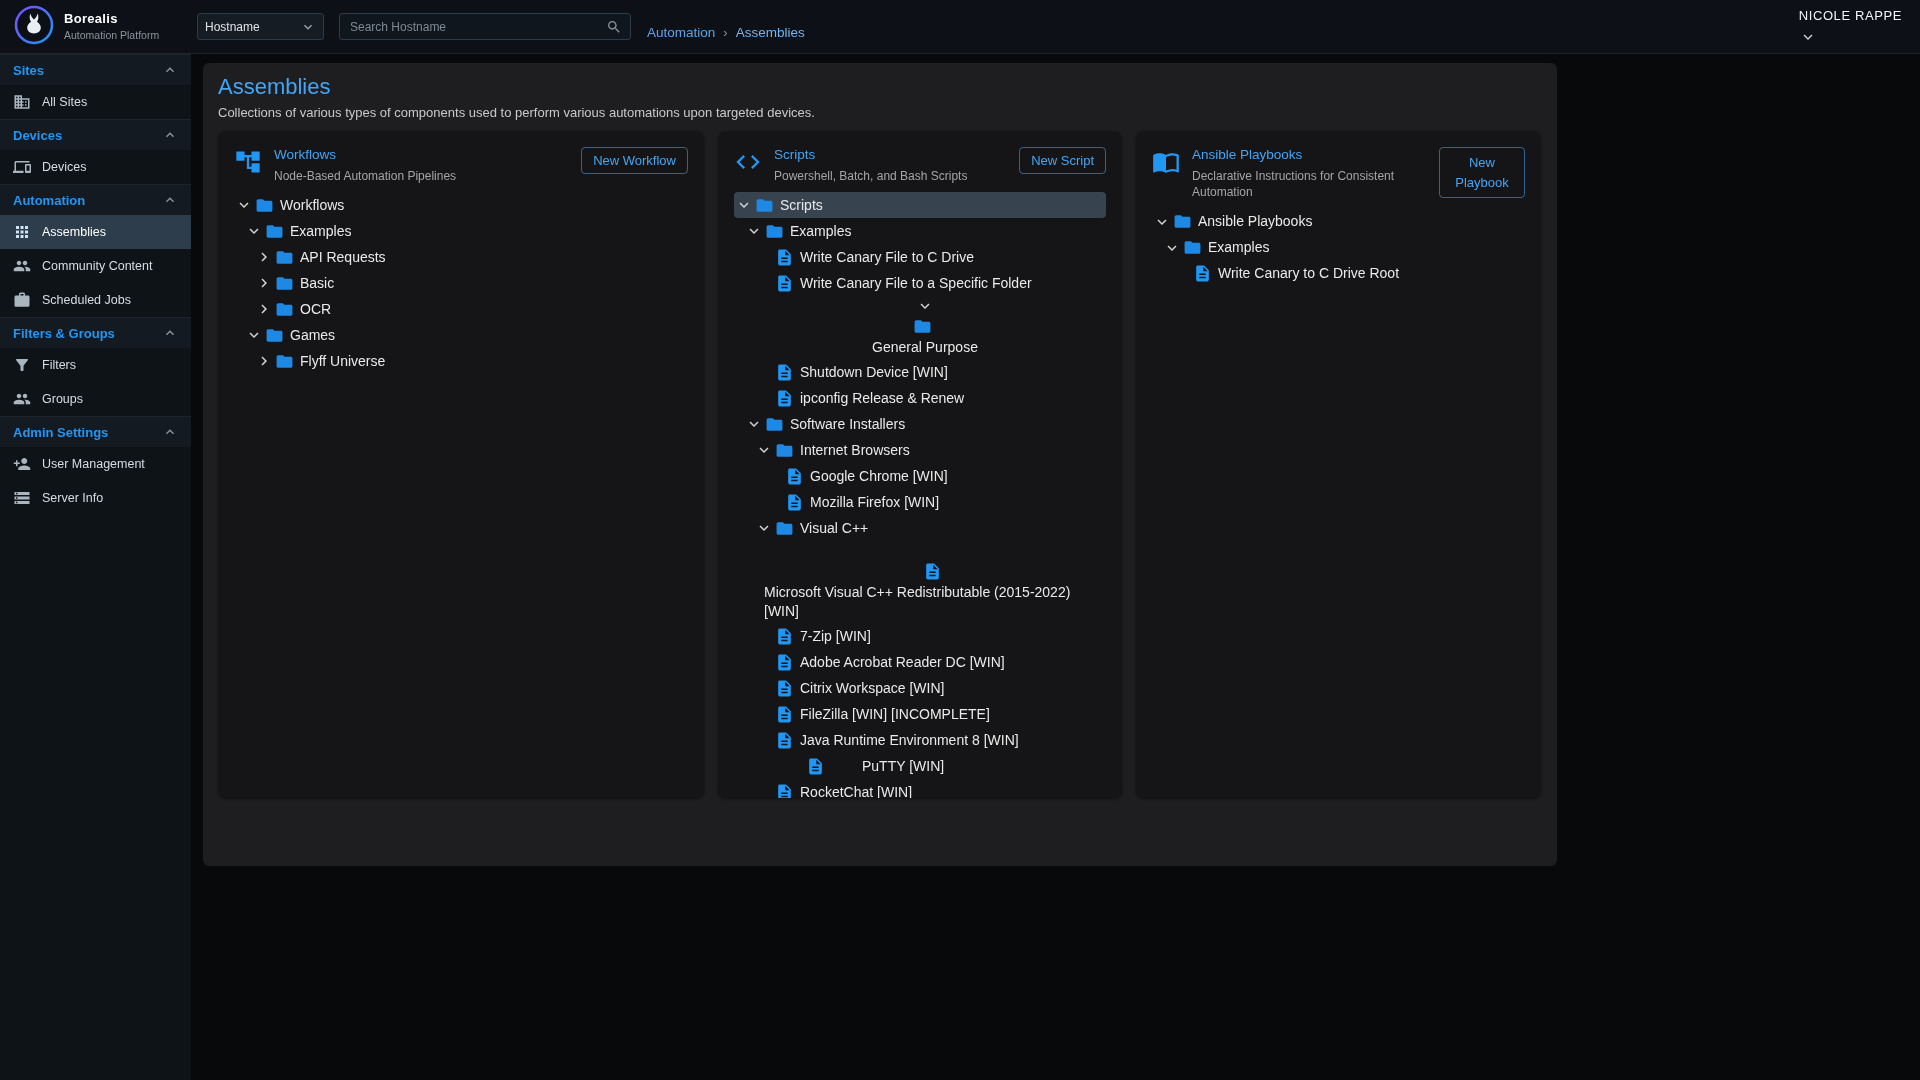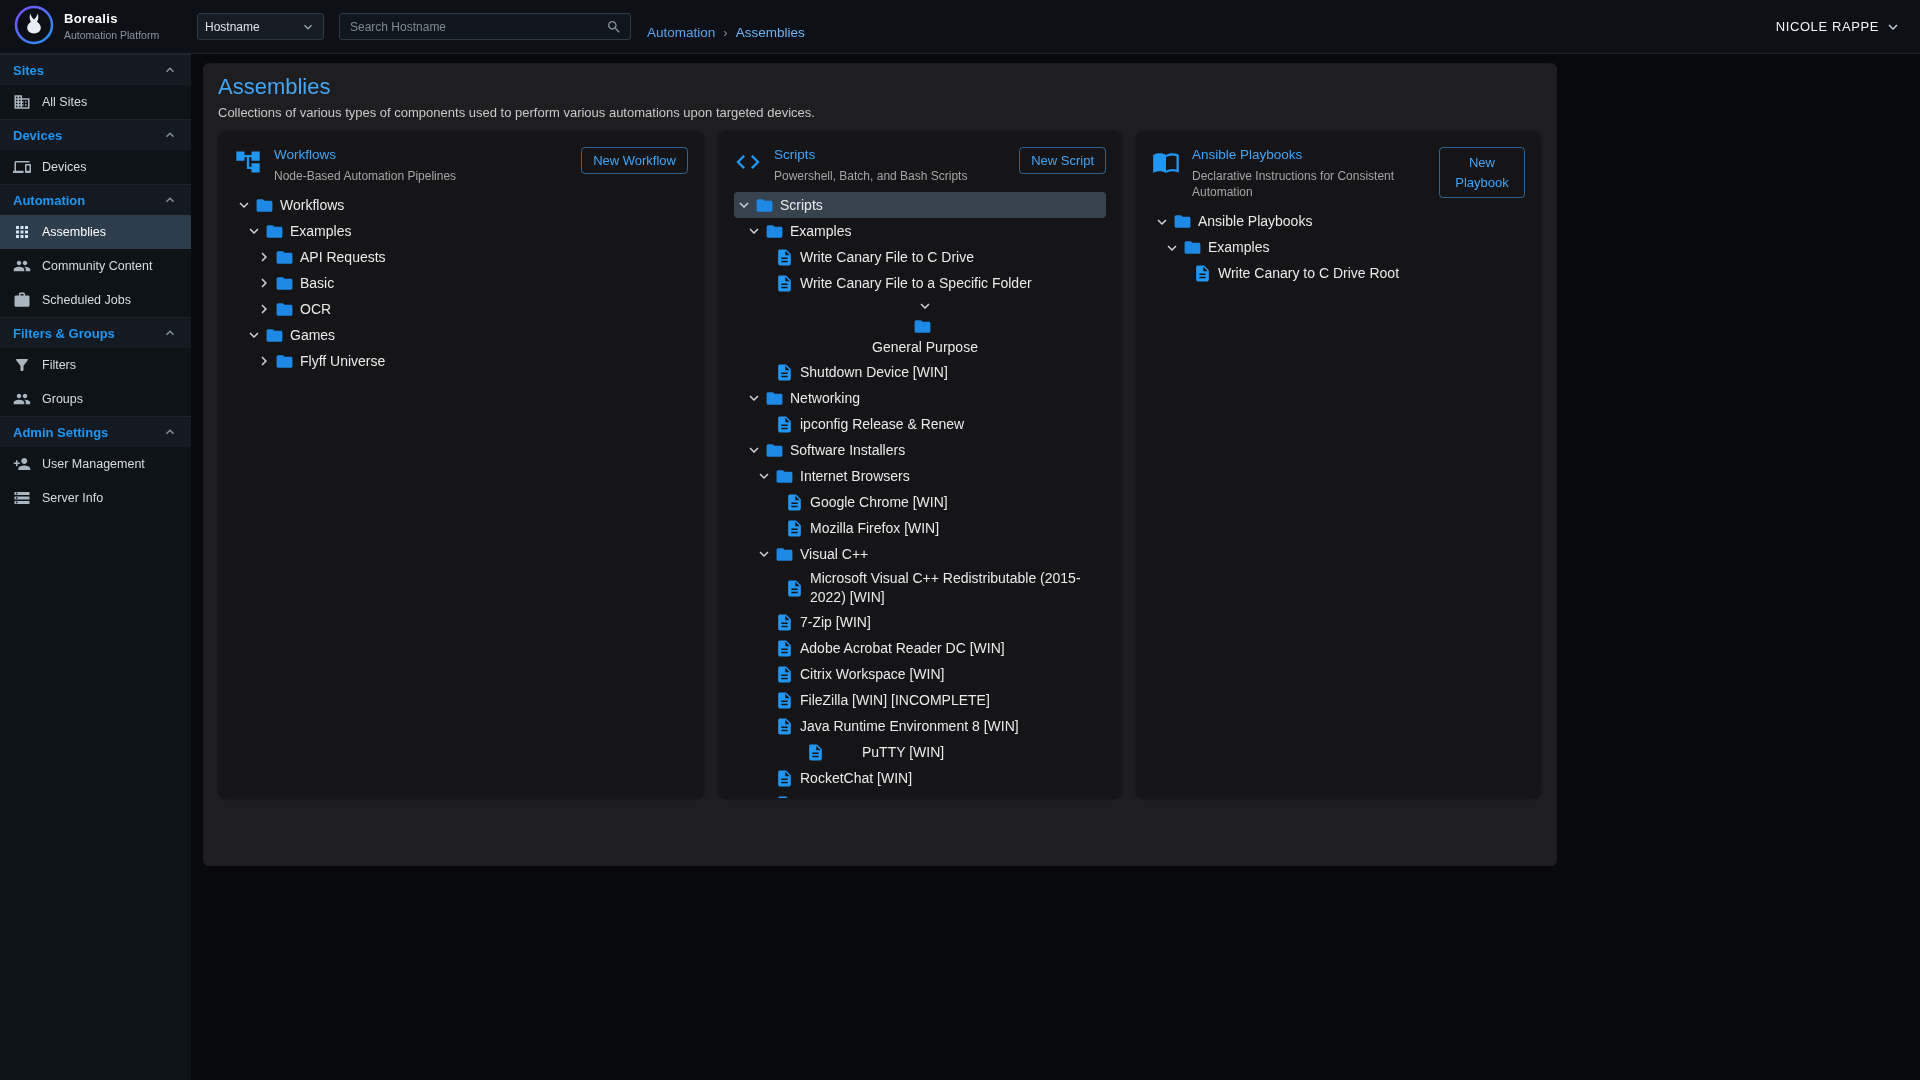--- a/index.html
+++ b/index.html
@@ -19,22 +19,22 @@
   .search-box{width:292px;height:27px;box-sizing:border-box;margin-left:15px;background:#10161d;border:1px solid #2d3b49;
           border-radius:3px;display:flex;align-items:center;padding:0 8px;flex:0 0 auto;}
   .search-box input{flex:1;background:transparent;border:none;outline:none;color:#cfd6dd;font-size:12px;
           font-family:"Liberation Sans",sans-serif;}
   .search-box input::placeholder{color:#7f8a94;}
   .search-icon svg{width:16px;height:16px;color:#8a939c;display:block;}
   .breadcrumb{margin-left:16px;margin-top:12px;display:flex;align-items:center;gap:8px;font-size:13.5px;}
   .breadcrumb a{color:#5ba3e8;text-decoration:none;cursor:pointer;}
   .breadcrumb a.current{color:#6db5f7;font-weight:500;}
   .breadcrumb .sep{color:#8a939c;font-size:13px;}
-  .user{margin-left:auto;padding-right:18px;display:flex;align-items:center;gap:5px;color:#f2f4f6;
-        font-size:13px;font-weight:500;letter-spacing:.6px;cursor:pointer;}
+  .user{margin-left:auto;padding-right:18px;display:flex;align-items:flex-start;gap:5px;color:#f2f4f6;
+        font-size:13px;font-weight:500;letter-spacing:.6px;cursor:pointer;flex-direction:column;}
   .user svg{width:18px;height:18px;color:#c3cad1;display:block;}
 
   
   .sidebar{position:absolute;top:54px;left:0;bottom:0;width:191px;background:#0e1318;box-sizing:border-box;}
   .sb-header{display:flex;align-items:center;justify-content:space-between;padding:7px 13px 7px 13px;
         color:#2196f3;font-weight:bold;font-size:13px;border-top:1px solid #1d242c;background:#131a22;cursor:pointer;}
   .sb-header svg{width:16px;height:16px;color:#8d969e;display:block;}
   .sb-item{display:flex;align-items:center;gap:11px;padding:8px 13px;color:#d7dde2;font-size:12.5px;cursor:pointer;}
   .sb-item.selected{background:#2d3d4b;color:#ffffff;}
   .sb-icon{width:18px;height:18px;color:#a9b6c0;display:flex;flex:0 0 auto;}
@@ -462,53 +462,40 @@
           </div>
           <div class="tree-row" style="padding-left: 20px;">
             <span class="chev"></span>
             <span class="node-icon file">
               <svg viewBox="0 0 24 24" fill="currentColor">
                 <path d="M14 2H6c-1.1 0-2 .9-2 2v16c0 1.1.9 2 2 2h12c1.1 0 2-.9 2-2V8l-6-6zm2 16H8v-2h8v2zm0-4H8v-2h8v2zm-3-5V3.5L18.5 9H13z"></path>
               </svg>
             </span>
             <span class="node-label">Shutdown Device [WIN]</span>
           </div>
+          <div class="tree-row" style="padding-left: 20px;">
+            <span class="chev"></span>
+            <span class="node-icon file">
+              <svg viewBox="0 0 24 24" fill="currentColor">
+                <path d="M14 2H6c-1.1 0-2 .9-2 2v16c0 1.1.9 2 2 2h12c1.1 0 2-.9 2-2V8l-6-6zm2 16H8v-2h8v2zm0-4H8v-2h8v2zm-3-5V3.5L18.5 9H13z"></path>
+              </svg>
+            </span>
+            <span class="node-label">ipconfig Release &amp; Renew</span>
+          </div>
           <div class="tree-row" style="padding-left: 10px;">
             <span class="chev">
               <svg viewBox="0 0 24 24" fill="currentColor">
                 <path d="M16.59 8.59L12 13.17 7.41 8.59 6 10l6 6 6-6z"></path>
               </svg>
             </span>
             <span class="node-icon folder">
               <svg viewBox="0 0 24 24" fill="currentColor">
                 <path d="M10 4H4c-1.1 0-2 .9-2 2v12c0 1.1.9 2 2 2h16c1.1 0 2-.9 2-2V8c0-1.1-.9-2-2-2h-8l-2-2z"></path>
               </svg>
             </span>
-            <span class="node-label">Networking</span>
-          </div>
-          <div class="tree-row" style="padding-left: 20px;">
-            <span class="chev"></span>
-            <span class="node-icon file">
-              <svg viewBox="0 0 24 24" fill="currentColor">
-                <path d="M14 2H6c-1.1 0-2 .9-2 2v16c0 1.1.9 2 2 2h12c1.1 0 2-.9 2-2V8l-6-6zm2 16H8v-2h8v2zm0-4H8v-2h8v2zm-3-5V3.5L18.5 9H13z"></path>
-              </svg>
-            </span>
-            <span class="node-label">ipconfig Release &amp; Renew</span>
-          </div>
-          <div class="tree-row" style="padding-left: 10px;">
-            <span class="chev">
-              <svg viewBox="0 0 24 24" fill="currentColor">
-                <path d="M16.59 8.59L12 13.17 7.41 8.59 6 10l6 6 6-6z"></path>
-              </svg>
-            </span>
-            <span class="node-icon folder">
-              <svg viewBox="0 0 24 24" fill="currentColor">
-                <path d="M10 4H4c-1.1 0-2 .9-2 2v12c0 1.1.9 2 2 2h16c1.1 0 2-.9 2-2V8c0-1.1-.9-2-2-2h-8l-2-2z"></path>
-              </svg>
-            </span>
             <span class="node-label">Software Installers</span>
           </div>
           <div class="tree-row" style="padding-left: 20px;">
             <span class="chev">
               <svg viewBox="0 0 24 24" fill="currentColor">
                 <path d="M16.59 8.59L12 13.17 7.41 8.59 6 10l6 6 6-6z"></path>
               </svg>
             </span>
             <span class="node-icon folder">
               <svg viewBox="0 0 24 24" fill="currentColor">
@@ -541,21 +528,21 @@
                 <path d="M16.59 8.59L12 13.17 7.41 8.59 6 10l6 6 6-6z"></path>
               </svg>
             </span>
             <span class="node-icon folder">
               <svg viewBox="0 0 24 24" fill="currentColor">
                 <path d="M10 4H4c-1.1 0-2 .9-2 2v12c0 1.1.9 2 2 2h16c1.1 0 2-.9 2-2V8c0-1.1-.9-2-2-2h-8l-2-2z"></path>
               </svg>
             </span>
             <span class="node-label">Visual C++</span>
           </div>
-          <div class="tree-row" style="padding-left: 30px;">
+          <div class="tree-row" style="padding-left: 30px; flex-direction: column;">
             <span class="chev"></span>
             <span class="node-icon file">
               <svg viewBox="0 0 24 24" fill="currentColor">
                 <path d="M14 2H6c-1.1 0-2 .9-2 2v16c0 1.1.9 2 2 2h12c1.1 0 2-.9 2-2V8l-6-6zm2 16H8v-2h8v2zm0-4H8v-2h8v2zm-3-5V3.5L18.5 9H13z"></path>
               </svg>
             </span>
             <span class="node-label">Microsoft Visual C++ Redistributable (2015-2022) [WIN]</span>
           </div>
           <div class="tree-row" style="padding-left: 20px;">
             <span class="chev"></span>

